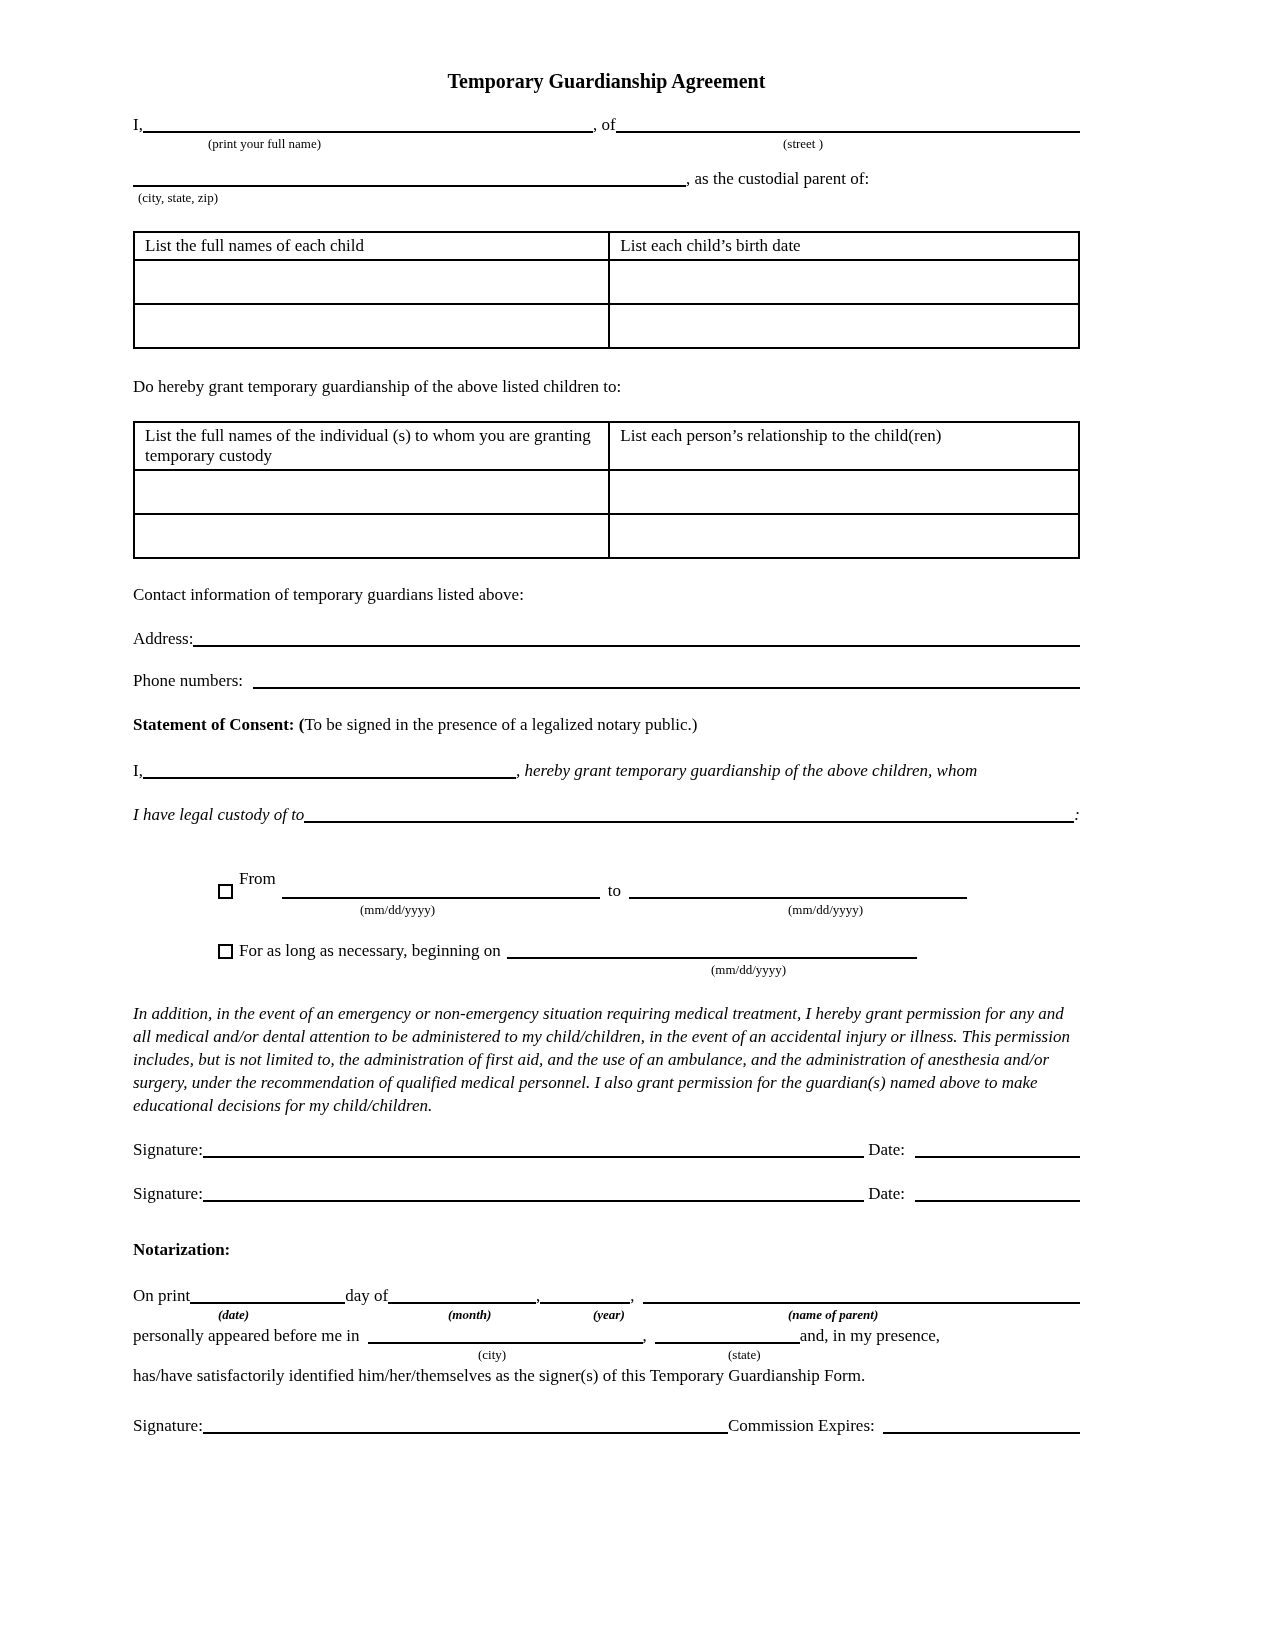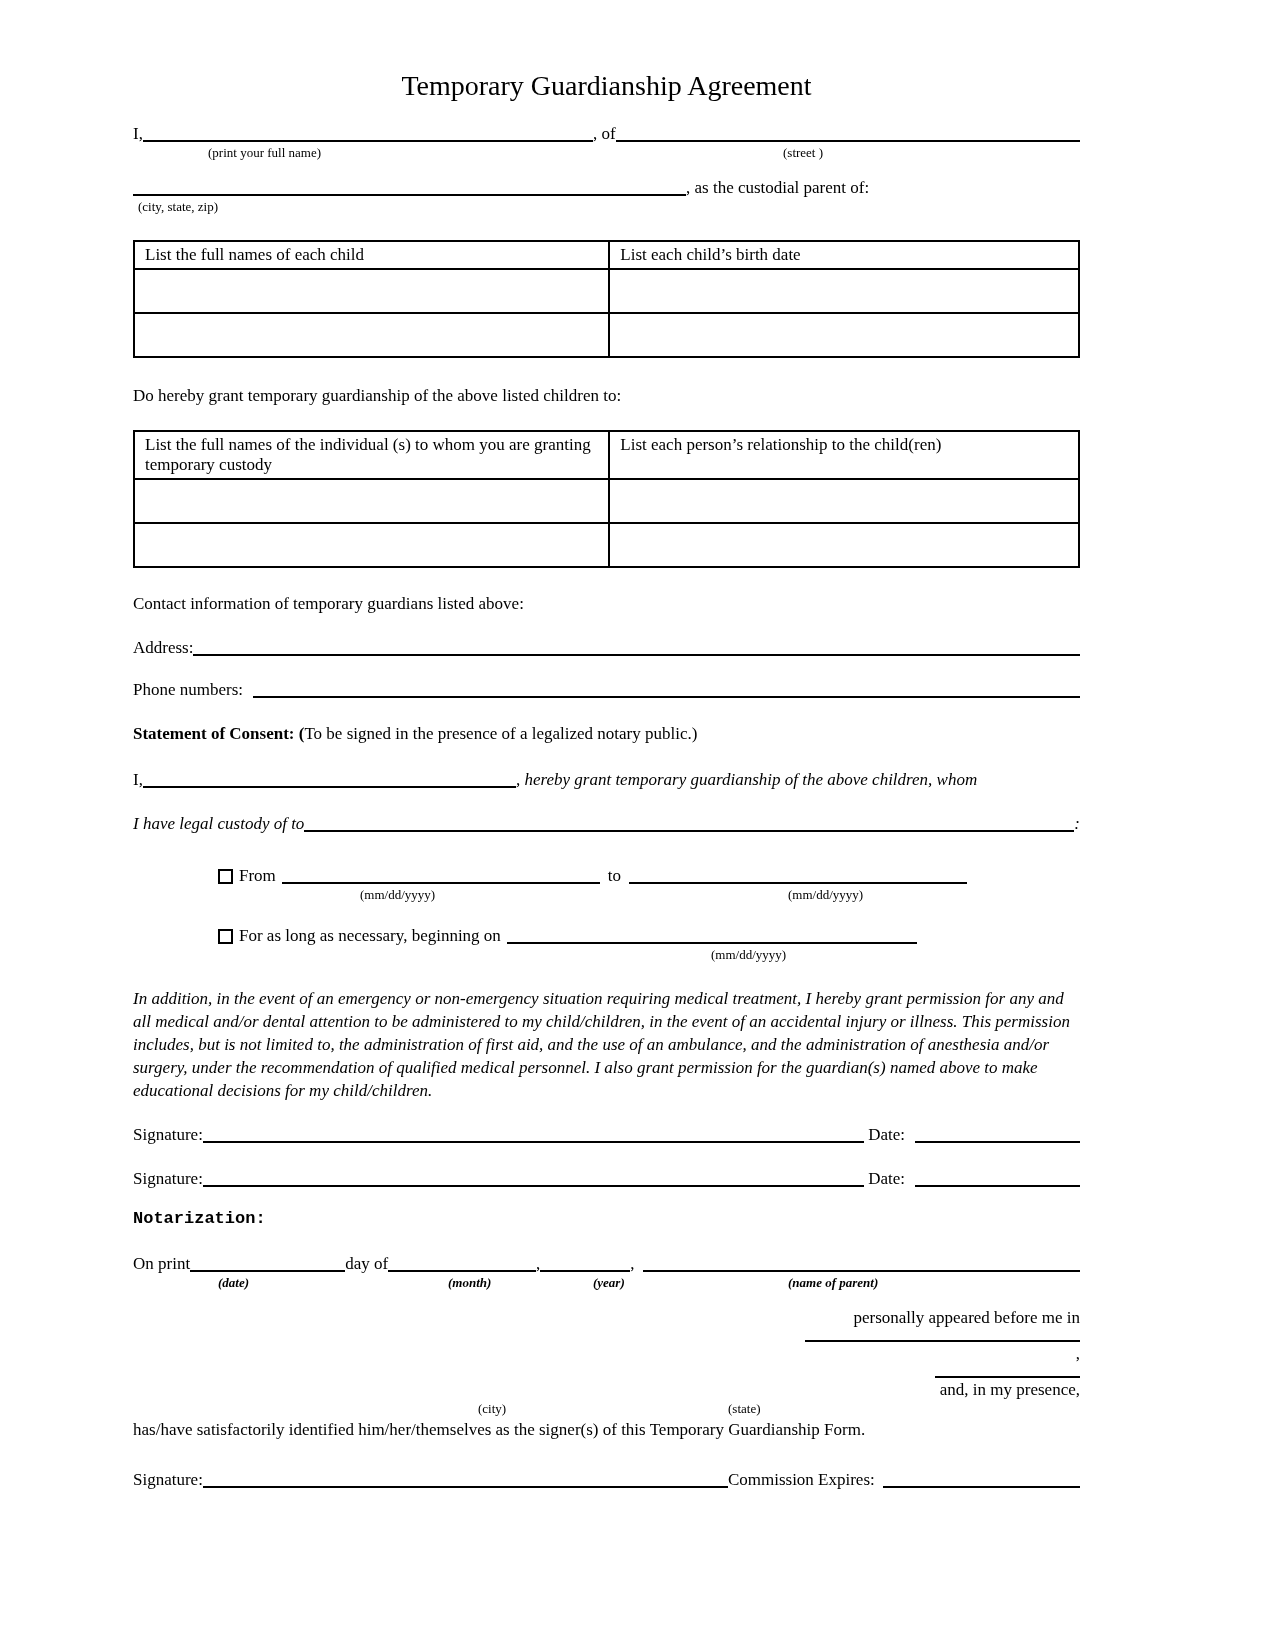--- a/index.html
+++ b/index.html
@@ -8,21 +8,21 @@
     width: 1275px; height: 1650px;
     background: #ffffff;
     font-family: "Liberation Serif", serif;
     font-size: 17px; color: #000;
     position: relative;
     overflow: hidden;
   }
   .content { padding: 70px 195px 0 133px; }
   h1.title {
     text-align: center;
-    font-size: 28px; font-weight: normal;
+    font-size: 20px; font-weight: bold;
     font-family: "Liberation Serif", serif;
   }
   .row { display: flex; align-items: flex-end; }
   .row .txt { white-space: nowrap; }
   .blank { border-bottom: 2px solid #000; height: 14px; margin-bottom: 2px; }
   .fill { flex: 1; }
   .label-row { position: relative; height: 18px; font-size: 13px; }
   .label-row span { position: absolute; top: 1px; white-space: nowrap; }
   .bold { font-weight: bold; }
   .italic { font-style: italic; }
@@ -136,21 +136,21 @@
     </div>
 
     <div class="row" style="margin-top: 24px;">
       <span class="txt italic">I have legal custody of to</span>
       <span class="blank fill"></span>
       <span class="txt italic">:</span>
     </div>
 
     <div class="row" style="margin-top: 32px; margin-left: 85px;">
       <span class="checkbox"></span>
-      <span class="txt" style="margin: 0 6px;">From</span>
+      <span class="txt" style="margin: 12px 6px;">From</span>
       <span class="blank" style="width: 318px;"></span>
       <span class="txt" style="margin: 0 8px;">to</span>
       <span class="blank" style="width: 338px;"></span>
     </div>
     <div class="label-row">
       <span style="left: 227px;">(mm/dd/yyyy)</span>
       <span style="left: 655px;">(mm/dd/yyyy)</span>
     </div>
 
     <div class="row" style="margin-top: 22px; margin-left: 85px;">
@@ -170,40 +170,40 @@
       <span class="txt" style="margin-left: 4px; margin-right: 10px;">Date:</span>
       <span class="blank" style="width: 165px;"></span>
     </div>
     <div class="row" style="margin-top: 24px;">
       <span class="txt">Signature:</span>
       <span class="blank fill"></span>
       <span class="txt" style="margin-left: 4px; margin-right: 10px;">Date:</span>
       <span class="blank" style="width: 165px;"></span>
     </div>
 
-    <p class="bold" style="margin-top: 20px; font-family: Liberation Mono, monospace;">Notarization:</p>
+    <p class="bold" style="margin-top: 36px;">Notarization:</p>
 
     <div class="row" style="margin-top: 26px;">
       <span class="txt">On print</span>
       <span class="blank" style="width: 155px;"></span>
       <span class="txt">day of</span>
       <span class="blank" style="width: 148px;"></span>
       <span class="txt">,</span>
       <span class="blank" style="width: 90px;"></span>
       <span class="txt" style="margin-right: 8px;">,</span>
       <span class="blank fill"></span>
     </div>
     <div class="label-row">
       <span class="small-bi" style="left: 85px;">(date)</span>
       <span class="small-bi" style="left: 315px;">(month)</span>
       <span class="small-bi" style="left: 460px;">(year)</span>
       <span class="small-bi" style="left: 655px;">(name of parent)</span>
     </div>
 
-    <div class="row" style="margin-top: 16px; flex-direction: column;">
+    <div class="row" style="margin-top: 2px;">
       <span class="txt">personally appeared before me in</span>
       <span class="blank" style="width: 275px; margin-left: 8px;"></span>
       <span class="txt">,</span>
       <span class="blank" style="width: 145px; margin-left: 8px;"></span>
       <span class="txt">and, in my presence,</span>
     </div>
     <div class="label-row">
       <span style="left: 345px;">(city)</span>
       <span style="left: 595px;">(state)</span>
     </div>

